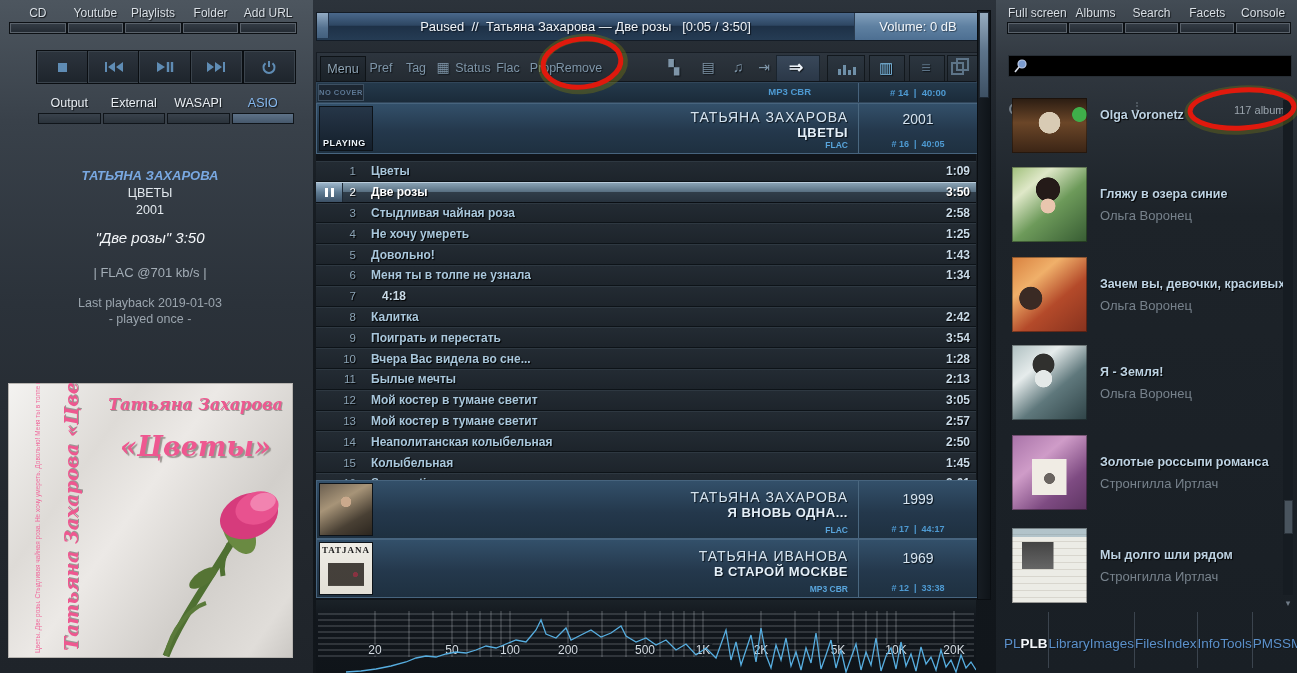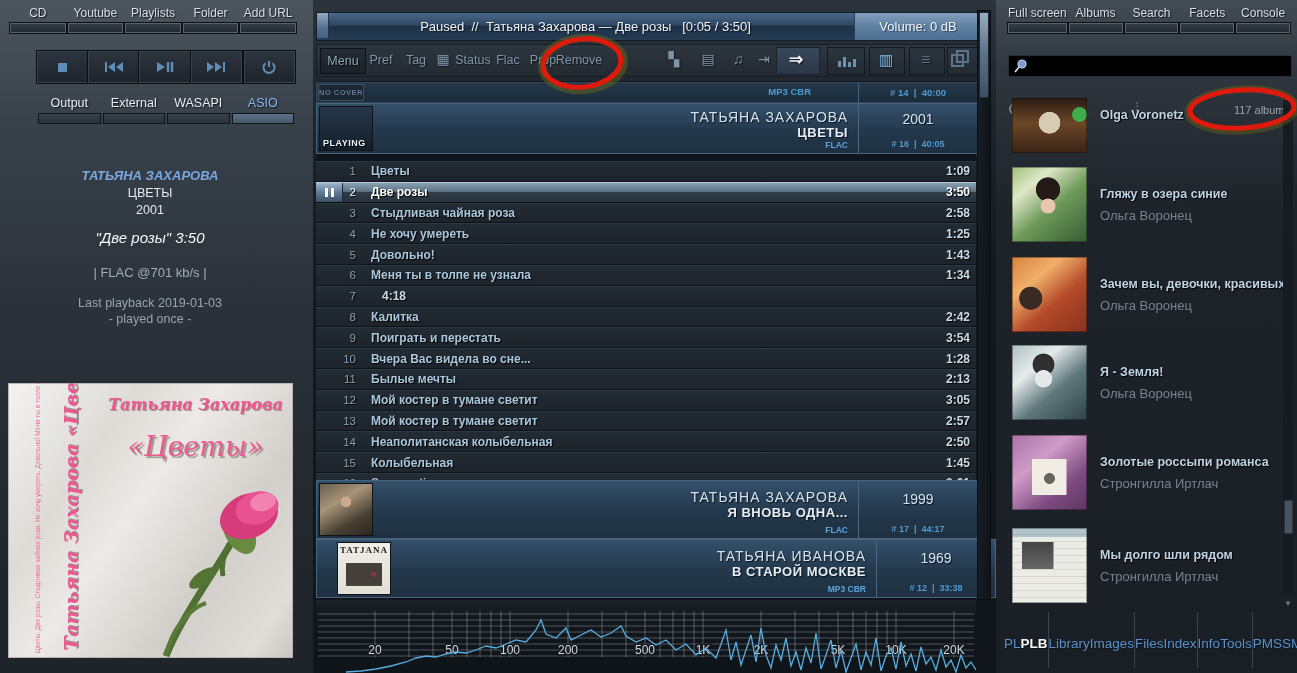--- a/index.html
+++ b/index.html
@@ -28,36 +28,36 @@
   .i-white{font-size:12.5px;color:#e3e9ee;}
   .i-quote{font-size:15px;font-style:italic;color:#f4f7fa;}
   .i-dim{font-size:13px;color:#a3adb6;}
   .i-dim2{font-size:12.5px;color:#9aa4ad;}
   
   .bigcover{left:8px;top:383px;width:285px;height:275px;overflow:hidden;
     background:linear-gradient(125deg,#f4f3f1 0%,#dedbd7 28%,#ece9e6 45%,#d2cfcb 70%,#e0ddd9 90%,#cac7c3 100%);
     box-shadow:inset 0 0 0 1px #b8b5b1;}
   .script{font-family:"DejaVu Serif",serif;font-style:italic;color:#ee5890;}
   .cv-artist{left:95px;top:12px;width:185px;text-align:center;font-size:16px;font-weight:bold;text-shadow:1px 1px 0 #9a9794;}
-  .cv-title{left:95px;top:48px;width:185px;text-align:center;font-size:27px;font-weight:normal;text-shadow:2px 2px 1px #98948f;}
+  .cv-title{left:95px;top:48px;width:185px;text-align:center;font-size:27px;font-weight:bold;text-shadow:2px 2px 1px #98948f;}
   .vtext{position:absolute;transform:rotate(-90deg);transform-origin:0 0;white-space:nowrap;}
   .cv-side{left:52px;top:268px;font-size:19px;font-weight:bold;text-shadow:1px 1px 0 #9a9794;}
   .cv-tracks{left:26px;top:270px;font-size:6.5px;color:#f0699c;width:260px;}
   
   .center-col{left:313px;top:0;width:683px;height:673px;background:linear-gradient(#2c333b,#22282f 12%,#191f25 26%,#13181d 45%,#11161b);}
   .topbar{left:316px;top:12px;width:664px;height:27px;border:1px solid #141c26;
     background:linear-gradient(#4a688b 0%,#2e4763 45%,#1e3147 50%,#253c54 100%);
     display:flex;align-items:center;}
   .topbar-cap{left:317px;top:13px;width:11px;height:25px;background:linear-gradient(#92abc4,#53708e 60%,#43607e);border-right:1px solid #22334a;}
   .tb-text{flex:1;text-align:center;font-size:13px;color:#eef3f8;text-shadow:1px 1px 1px #0e1722;white-space:pre;}
   .tb-vol{width:126px;height:100%;display:flex;align-items:center;justify-content:center;
     background:linear-gradient(#83a0bc,#5e80a1 50%,#4d6f92);border-left:1px solid #2a3c50;
     font-size:13px;color:#f2f6fa;text-shadow:1px 1px 1px #32465a;white-space:pre;}
   
-  .toolbar{left:316px;top:44px;width:664px;height:31px;background:linear-gradient(#2d353e,#232a31);border:1px solid #171d24;text-align:center;}
+  .toolbar{left:316px;top:52px;width:664px;height:31px;background:linear-gradient(#2d353e,#232a31);border:1px solid #171d24;text-align:center;}
   .tlabel{position:absolute;top:8px;font-size:12.5px;color:#7e95a8;text-shadow:1px 1px 1px #10151a;transform:translateX(-50%);white-space:nowrap;}
   .menu-btn{position:absolute;left:3px;top:3px;width:44px;height:24px;display:flex;align-items:center;justify-content:center;
     background:linear-gradient(#242c34,#1b2228);border:1px solid #0e1317;font-size:12.5px;color:#8fa5b6;text-shadow:1px 1px 1px #000;}
   .ticon{position:absolute;top:6px;font-size:14px;color:#7e95a8;transform:translateX(-50%);text-shadow:1px 1px 1px #10151a;}
   .tbox{position:absolute;top:2px;height:26px;background:linear-gradient(#39485a,#2a3747);border:1px solid #1a242e;}
   .tbox2{position:absolute;top:2px;height:26px;background:linear-gradient(#2c3640,#222a32);border:1px solid #12181d;}
   .arrow-ic{font-size:17px;color:#eef4fa;font-weight:bold;top:4px;}
   .chart-bars{position:absolute;left:521px;top:12px;display:flex;align-items:flex-end;gap:2px;}
   .chart-bars i{display:block;width:3px;background:#6f90a8;}
   .ic-col{color:#7fc0ea;font-size:15px;}
@@ -431,21 +431,21 @@
       <div class="a-artist" style="margin-top:8px;">ТАТЬЯНА  ЗАХАРОВА</div>
       <div class="a-album">Я  ВНОВЬ  ОДНА...</div>
       <span class="a-codec">FLAC</span>
     </div>
     <div class="aright">
       <div class="a-year" style="margin-top:10px;">1999</div>
       <div class="a-count"># 17  |  44:17</div>
     </div>
   </div>
 
-  <div class="abs ahdr" style="top:539px;height:57px;padding-left:18px;">
+  <div class="abs ahdr" style="top:539px;height:57px;">
     <div class="art" style="height: 51px; background: radial-gradient(circle at 68% 62%, rgba(190, 40, 70, 0.55) 0px, rgba(190, 40, 70, 0.55) 5%, transparent 6%), linear-gradient(rgba(40, 35, 30, 0.85), rgba(40, 35, 30, 0.85)) 50% 72% / 70% 45% no-repeat, linear-gradient(rgb(239, 237, 230), rgb(226, 223, 214));">
       <span class="covertext">TATJANA</span>
     </div>
     <div class="amain">
       <div class="a-artist" style="margin-top:8px;">ТАТЬЯНА ИВАНОВА</div>
       <div class="a-album">В СТАРОЙ МОСКВЕ</div>
       <span class="a-codec">MP3 CBR</span>
     </div>
     <div class="aright">
       <div class="a-year" style="margin-top:10px;">1969</div>

